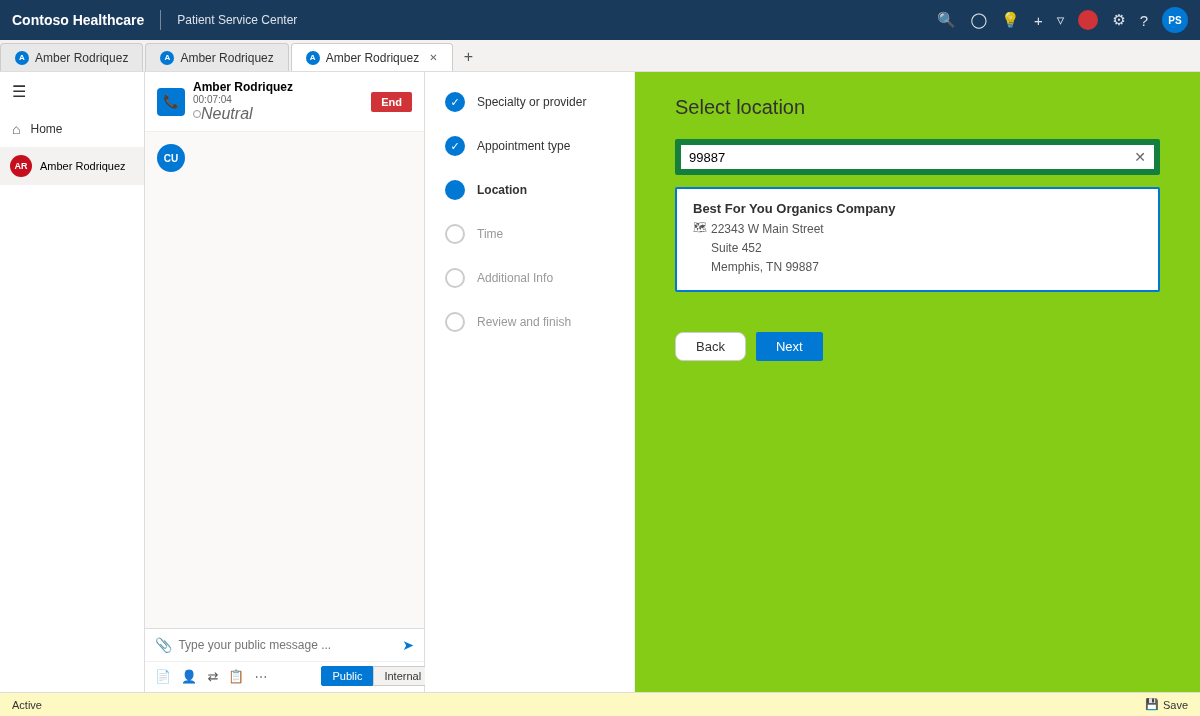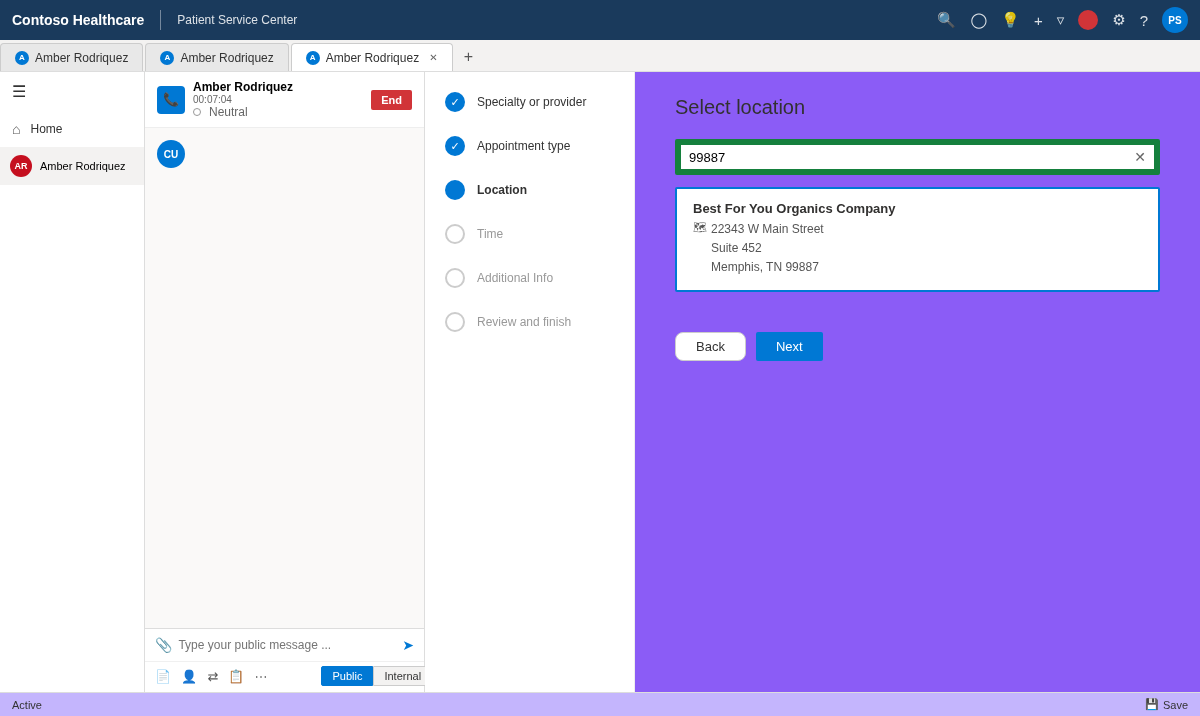--- a/index.html
+++ b/index.html
@@ -169,21 +169,21 @@
     .call-icon {
       width: 28px; height: 28px;
       background: #0078d4;
       border-radius: 4px;
       display: flex; align-items: center; justify-content: center;
       color: white; font-size: 13px;
     }
     .call-info { flex: 1; }
     .call-name { font-size: 12px; font-weight: 600; }
     .call-time { font-size: 10px; color: #666; }
-    .call-status { font-size: 12px; color: #666; display: flex; align-items: center; gap: 8px; }
+    .call-status { font-size: 16px; color: #666; display: flex; align-items: center; gap: 0; font-style: italic; }
     .status-dot { width: 8px; height: 8px; border-radius: 50%; border: 1px solid #999; }
     .end-btn {
       background: #d13438;
       color: white;
       border: none;
       padding: 4px 10px;
       border-radius: 2px;
       font-size: 11px;
       font-weight: 600;
       cursor: pointer;
@@ -302,21 +302,21 @@
     .step-label {
       font-size: 12px;
       color: #333;
     }
     .step-label.active { font-weight: 600; }
     .step-label.pending { color: #999; }
 
     
     .main-content {
       flex: 1;
-      background: #8b5cf6;
+      background: #84cc16;
       padding: 24px 40px;
       overflow-y: auto;
     }
     .select-location-title {
       font-size: 20px;
       font-weight: 300;
       color: #323130;
       margin-bottom: 20px;
     }
     .search-bar {
@@ -385,21 +385,21 @@
       color: white;
       border: none;
       font-size: 13px;
       cursor: pointer;
       border-radius: 2px;
     }
 
     
     .statusbar {
       height: 24px;
-      background: #c4b5fd;
+      background: #fef9c3;
       border-top: 1px solid #ddd;
       display: flex;
       align-items: center;
       padding: 0 12px;
       font-size: 11px;
       color: #333;
       justify-content: space-between;
     }
     .save-btn {
       display: flex;

